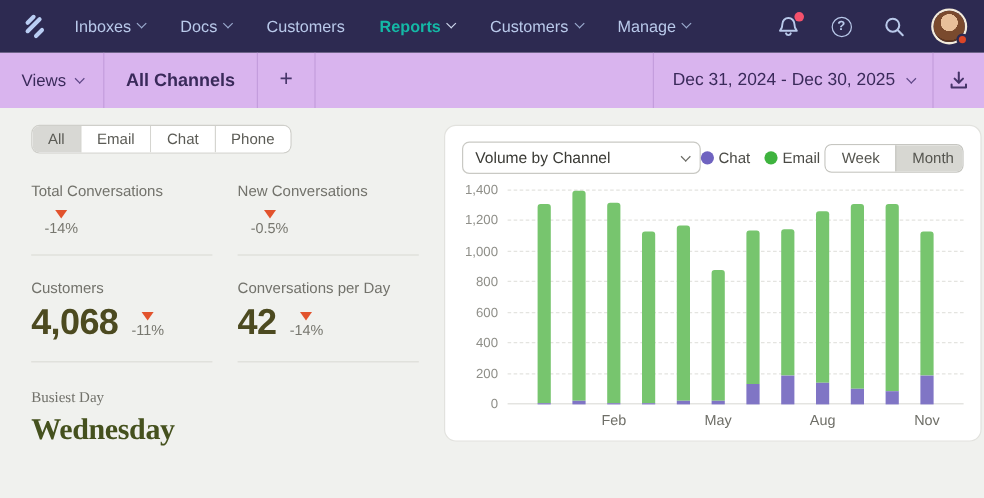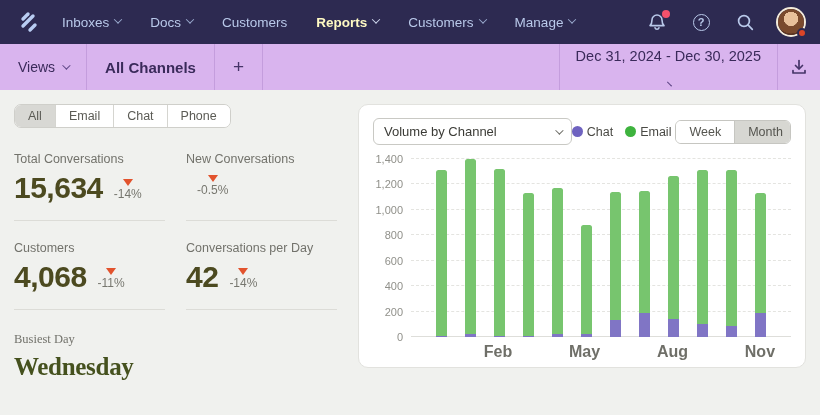--- a/index.html
+++ b/index.html
@@ -4,45 +4,45 @@
 <style>
   * { margin:0; padding:0; box-sizing:border-box; }
   html,body { width:820px; height:415px; overflow:hidden; }
   body { font-family:"Liberation Sans","DejaVu Sans",sans-serif; background:#f0f1ee; }
 
   
   .topnav { height:44px; background:#2d2a51; display:flex; align-items:center; padding:0 16px; }
   .logo { width:26px; height:26px; margin-right:20px; display:flex; align-items:center; justify-content:center; cursor:pointer; }
   .nav-items { display:flex; align-items:center; gap:29px; }
   .nav-item { display:flex; align-items:center; gap:6px; color:#b9c9ea; font-size:13.5px; cursor:pointer; }
-  .nav-item.active { color:#fef9c3; font-weight:bold; }
+  .nav-item.active { color:#14b8a6; font-weight:bold; }
   .caret { width:6px; height:6px; border-right:1.5px solid #9aaace; border-bottom:1.5px solid #9aaace; transform:rotate(45deg) translate(-1px,-1px); margin-top:-3px; }
   .nav-item.active .caret { border-color:#cfd8ee; }
   .nav-right { margin-left:auto; display:flex; align-items:center; gap:22px; }
   .icon-btn { position:relative; width:22px; height:22px; display:flex; align-items:center; justify-content:center; cursor:pointer; }
   .badge-dot { position:absolute; top:-1px; right:-2px; width:8px; height:8px; border-radius:50%; background:#f4516c; }
   .help-circle { width:17px; height:17px; border:1.6px solid #b9c9ea; border-radius:50%; color:#b9c9ea; font-size:11px; font-weight:bold; display:flex; align-items:center; justify-content:center; }
   .avatar { position:relative; width:26px; height:26px; border-radius:50%; cursor:pointer;
             background:radial-gradient(circle at 50% 38%, #e8c09a 0 34%, #7a4a2d 35% 70%, #5d3620 71%);
             box-shadow:0 0 0 2px #f4ecdc; }
   .status-dot { position:absolute; right:-3px; bottom:-3px; width:10px; height:10px; border-radius:50%; background:#dc4527; border:2px solid #2d2a51; }
 
   
   .toolbar { height:46px; background:#d9b4ee; display:flex; align-items:stretch; color:#3a2a5a; }
   .tb-sec { display:flex; align-items:center; padding:0 18px; border-right:1px solid #c49ddd; cursor:pointer; }
   .tb-title { font-size:15px; font-weight:bold; cursor:default; }
   .tb-views { gap:7px; font-size:14px; }
   .tb-plus { font-size:19px; font-weight:400; color:#463468; }
   .tb-spacer { flex:1; border-right:none; cursor:default; }
-  .tb-date { gap:21px; font-size:14.5px; border-right:1px solid #c49ddd; border-left:1px solid #c49ddd; padding:4px 16px;flex-direction:column; }
+  .tb-date { gap:9px; font-size:14.5px; border-right:1px solid #c49ddd; border-left:1px solid #c49ddd; padding:16px 16px; }
   .tb-caret { width:6px; height:6px; border-right:1.5px solid #5d4585; border-bottom:1.5px solid #5d4585; transform:rotate(45deg) translateY(-2px); }
   .tb-download { padding:0 12px; border-right:none; }
 
   
-  .main { display:flex; padding:14px 14px 0 14px; }
+  .main { display:flex; padding:14px 14px 0 14px;margin-left:12px; }
   .left { width:344px; flex:none; }
 
   .segmented { display:inline-flex; border:1px solid #cfcfca; border-radius:7px; overflow:hidden; background:#fff; }
   .seg { padding:4px 13px; font-size:12.5px; color:#5b5b55; background:#fff; border-right:1px solid #d5d5d0; cursor:pointer; }
   .seg:last-child { border-right:none; }
   .seg.selected { background:#d8d8d4; }
 
   .stats-grid { display:grid; grid-template-columns:151px 151px; column-gap:21px; margin-top:24px; }
   .stat { padding-bottom:15px; border-bottom:1px solid #dcdcd7; margin-bottom:20px; }
   .stat-label { font-size:12.5px; color:#72726b; }
@@ -73,21 +73,21 @@
   .y-axis { position:relative; width:38px; flex:none; }
   .y-axis span { position:absolute; right:8px; transform:translateY(50%); font-size:11px; color:#90908a; }
   .plot { position:relative; flex:1; }
   .gridline { position:absolute; left:0; right:0; border-top:1px dashed #e4e4e0; }
   .gridline.zero { border-top:1px solid #dededa; }
   .bars { position:absolute; inset:0; display:flex; padding:0 16px; }
   .bar-slot { flex:1; display:flex; align-items:flex-end; justify-content:center; height:100%; }
   .bar { width:11px; display:flex; flex-direction:column; justify-content:flex-end; height:100%; cursor:pointer; }
   .seg-email { border-radius:2.5px 2.5px 0 0; }
   .x-axis { display:flex; margin-left:38px; padding:0 16px; margin-top:6px; }
-  .x-axis span { flex:1; text-align:center; font-size:16px; color:#6f6f68;font-weight:bold; }
+  .x-axis span { flex:1; text-align:center; font-size:12px; color:#6f6f68; }
 </style>
 </head>
 <body>
 
 <header class="topnav">
   <div class="logo">
     <svg width="26" height="26" viewBox="0 0 26 26">
       <line x1="7" y1="10" x2="12" y2="5" stroke="#b9cdf3" stroke-width="3.4" stroke-linecap="round"></line>
       <line x1="7" y1="17" x2="17" y2="7" stroke="#b9cdf3" stroke-width="3.4" stroke-linecap="round"></line>
       <line x1="14" y1="21" x2="19" y2="16" stroke="#b9cdf3" stroke-width="3.4" stroke-linecap="round"></line>
@@ -171,21 +171,20 @@
       <div class="seg selected">All</div>
       <div class="seg">Email</div>
       <div class="seg">Chat</div>
       <div class="seg">Phone</div>
     </div>
 
     <div class="stats-grid">
       <div class="stat">
         <div class="stat-label">Total Conversations</div>
         <div class="stat-row">
-          <span class="stat-value">15,634</span>
           <span class="delta">
             <span class="tri-down"></span>
             <span class="delta-text">-14%</span>
           </span>
         </div>
       </div>
       <div class="stat">
         <div class="stat-label">New Conversations</div>
         <div class="stat-row">
           <span class="delta">

